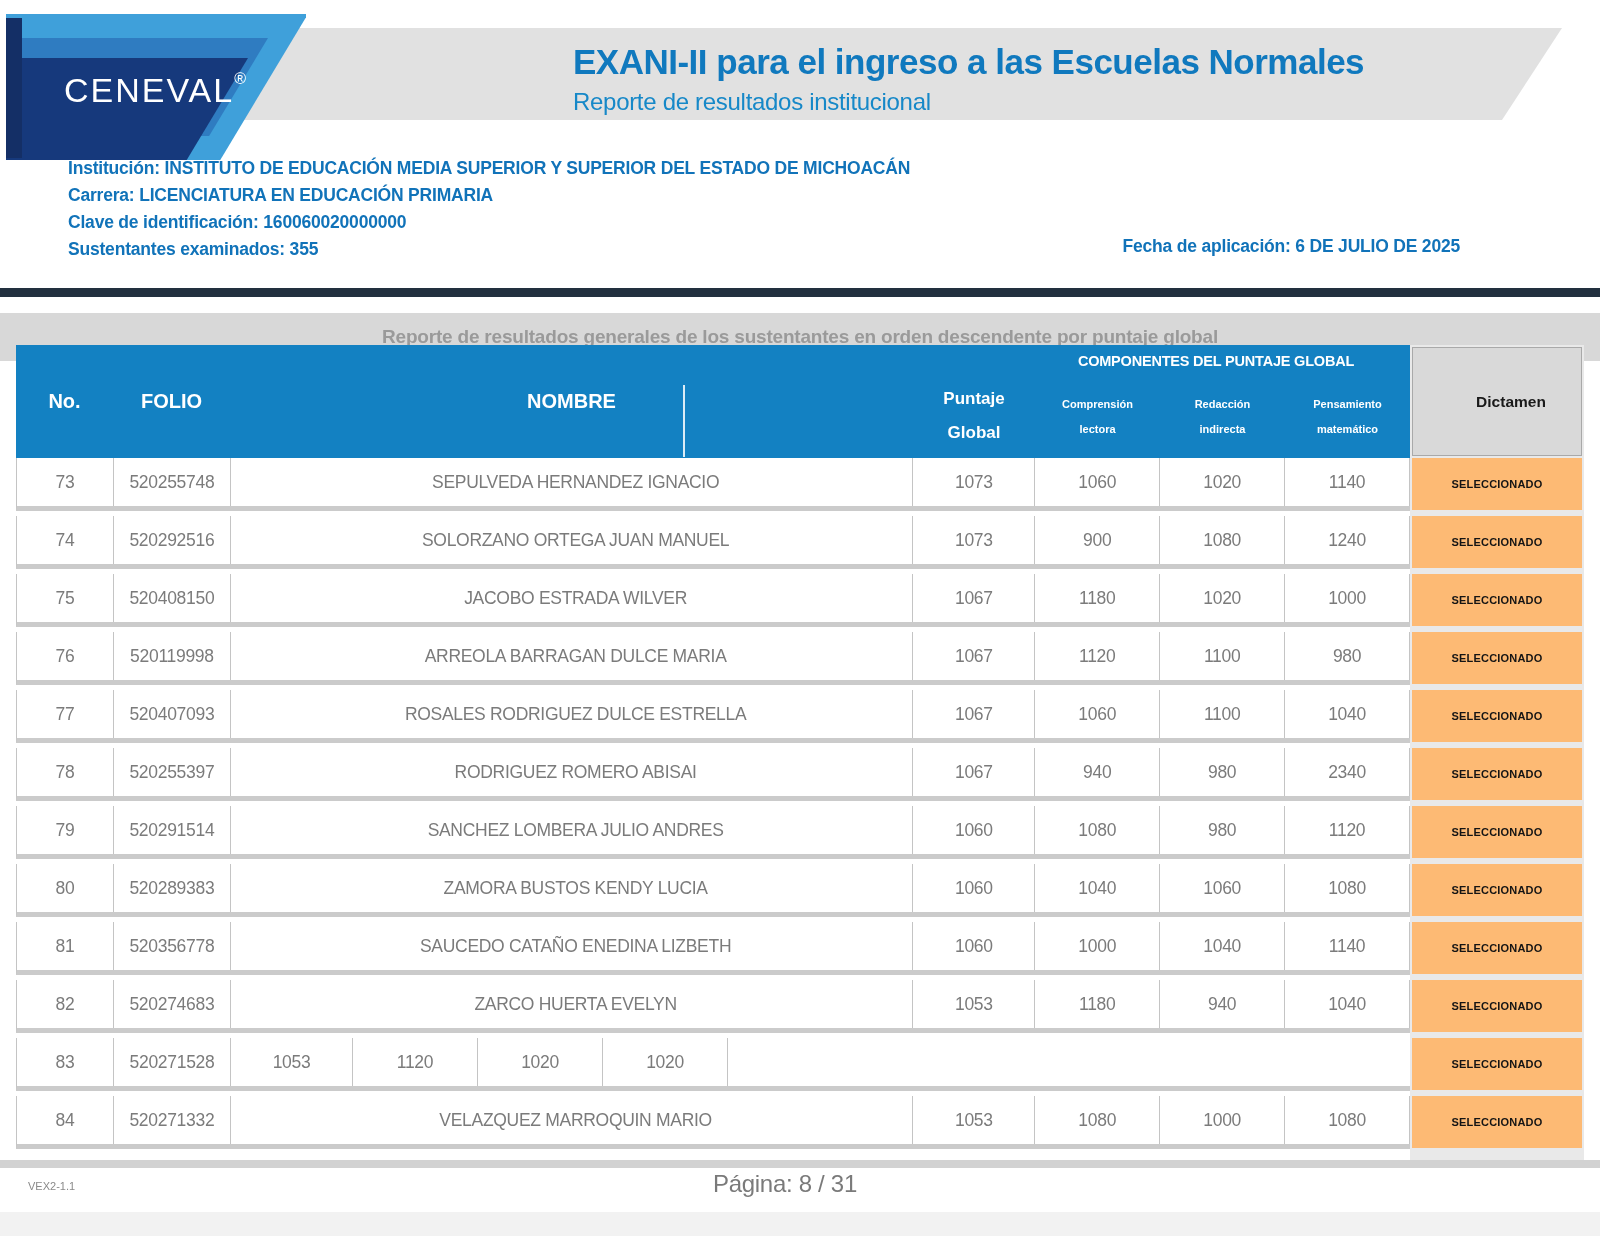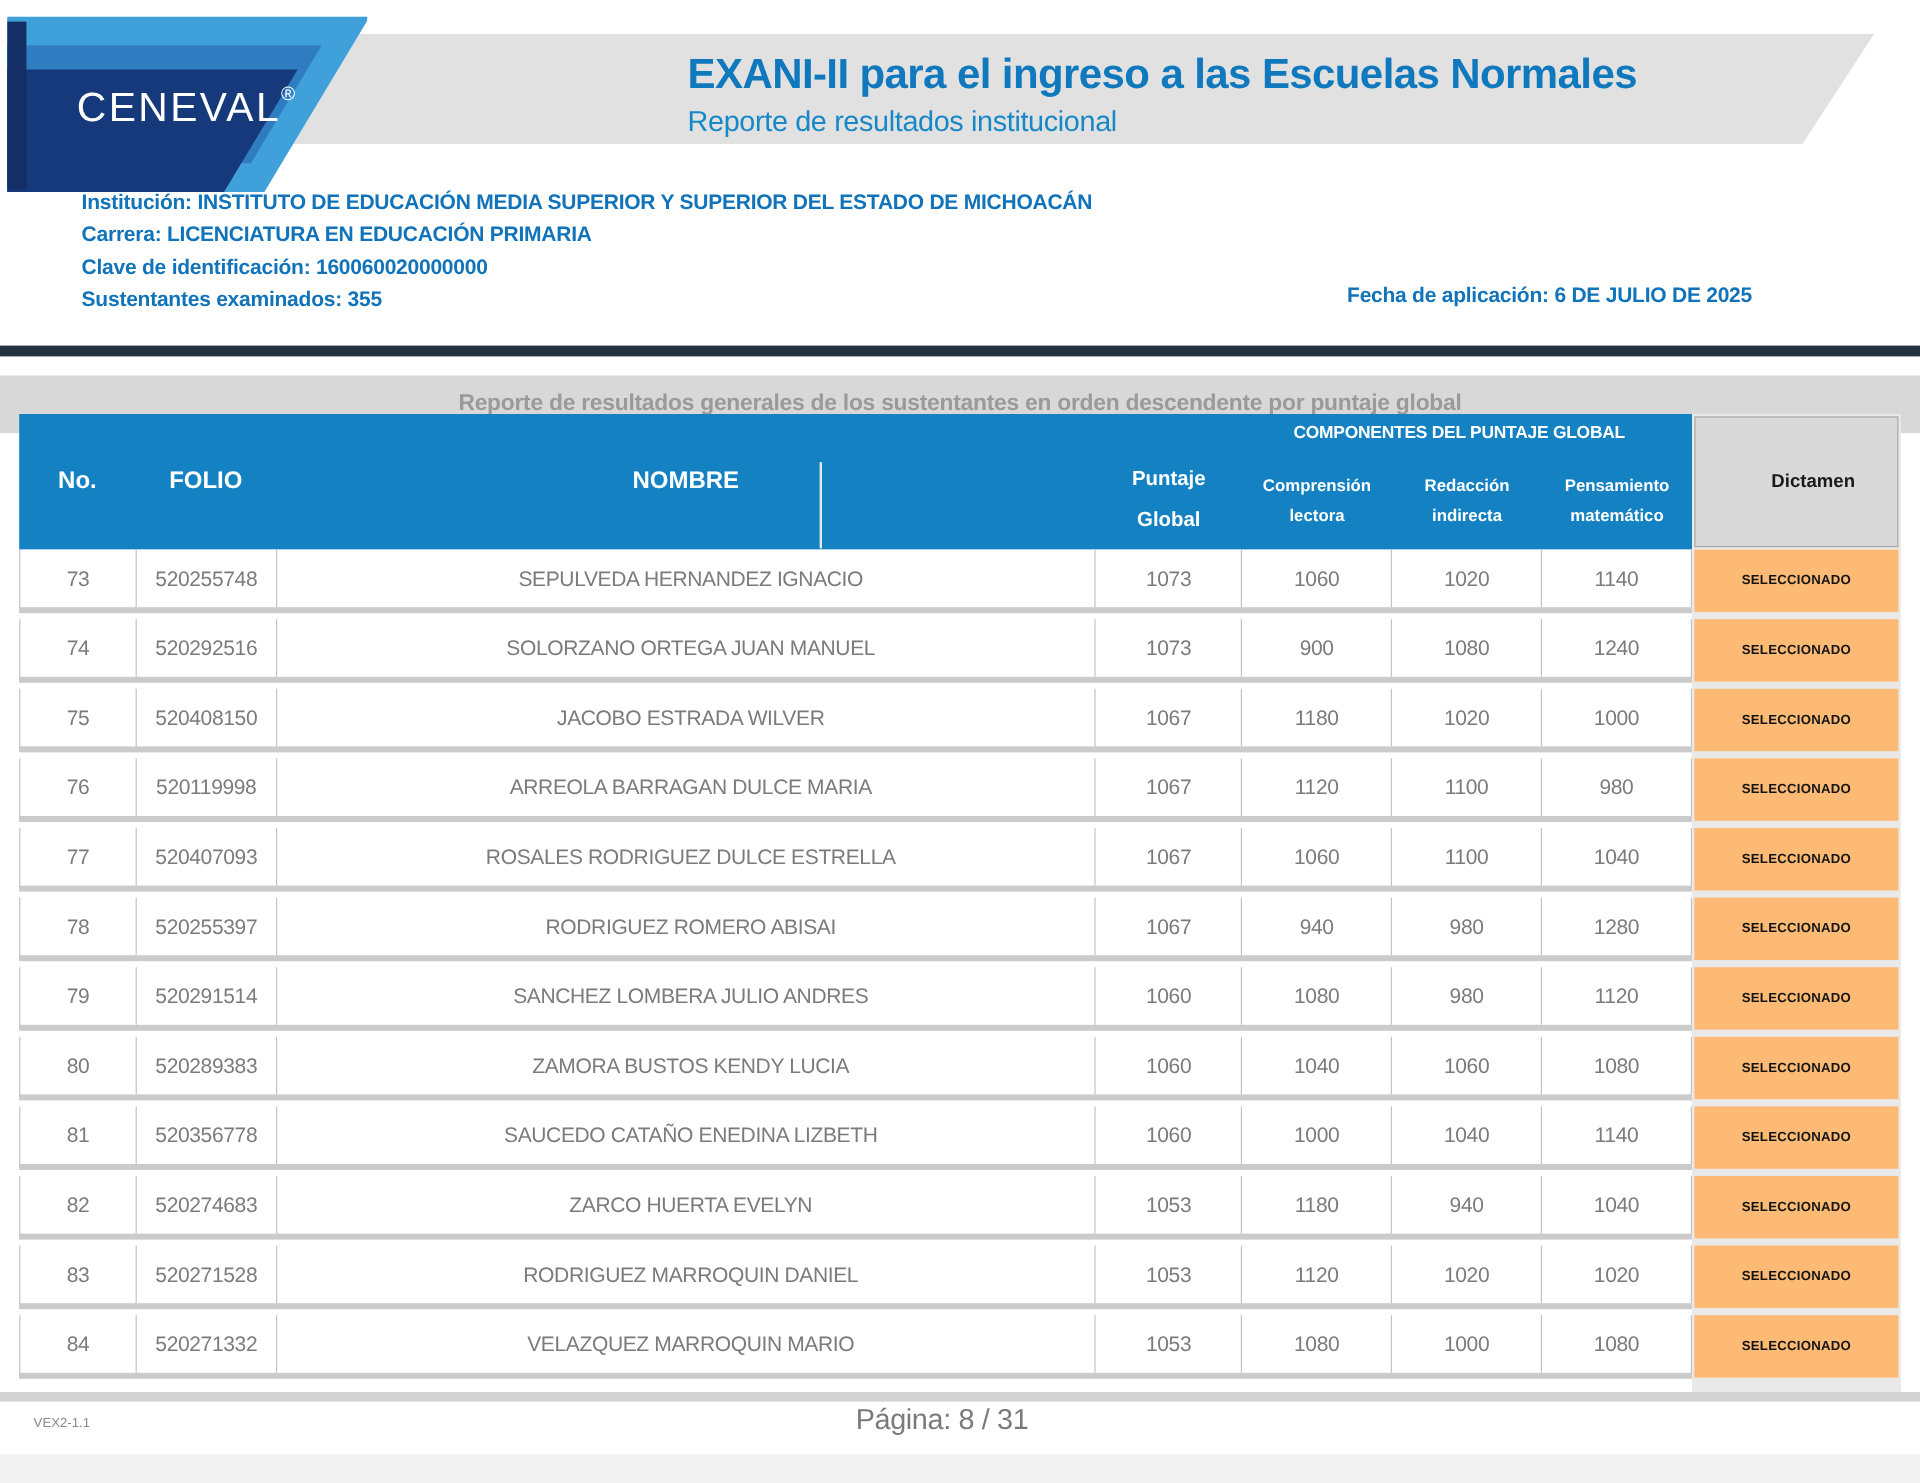--- a/index.html
+++ b/index.html
@@ -58,21 +58,21 @@
 
   .thead {
     position:absolute; left:16px; top:345px; width:1394px; height:113px;
     background:#1381C2; color:#fff; display:flex;
   }
   .thead .hc { display:flex; flex-direction:column; align-items:center; justify-content:center; text-align:center; }
   .hc-no     { width:var(--w-no);     font-size:20px; font-weight:bold; }
   .hc-folio  { width:var(--w-folio);  font-size:20px; font-weight:bold; }
   .hc-nombre { width:var(--w-nombre); font-size:20px; font-weight:bold; }
   .hc-pg     { width:var(--w-pg); font-size:17px; font-weight:bold; padding-top:28px; line-height:34px; }
-  .hc-sm     { font-size:14px; font-weight:bold; padding-top:30px; line-height:25px; }
+  .hc-sm     { font-size:11px; font-weight:bold; padding-top:30px; line-height:25px; }
   .hc-cl { width:var(--w-cl); } .hc-ri { width:var(--w-ri); } .hc-pm { width:var(--w-pm); }
   .components-label {
     position:absolute; right:4px; top:8px; width:380px; text-align:center;
     font-size:14.5px; font-weight:bold; color:#fff; letter-spacing:-0.2px;
   }
   .head-divider { position:absolute; left:667px; top:40px; width:2px; height:72px; background:#ffffff; opacity:.85; }
 
   .dict-col-bg { position:absolute; left:1410px; top:345px; width:174px; height:822px; background:#E9E9E9; }
   .dict-head {
     position:absolute; left:1412px; top:347px; width:170px; height:109px;
@@ -227,21 +227,21 @@
         <div class="trow-dict">SELECCIONADO</div>
       </div>
       <div class="trow">
         <div class="trow-main">
           <div class="cell c-no">78</div>
           <div class="cell c-folio">520255397</div>
           <div class="cell c-nombre">RODRIGUEZ ROMERO ABISAI</div>
           <div class="cell c-pg">1067</div>
           <div class="cell c-cl">940</div>
           <div class="cell c-ri">980</div>
-          <div class="cell c-pm">1280</div>
+          <div class="cell c-pm">2340</div>
         </div>
         <div class="trow-dict">SELECCIONADO</div>
       </div>
       <div class="trow">
         <div class="trow-main">
           <div class="cell c-no">79</div>
           <div class="cell c-folio">520291514</div>
           <div class="cell c-nombre">SANCHEZ LOMBERA JULIO ANDRES</div>
           <div class="cell c-pg">1060</div>
           <div class="cell c-cl">1080</div>
@@ -283,21 +283,20 @@
           <div class="cell c-cl">1180</div>
           <div class="cell c-ri">940</div>
           <div class="cell c-pm">1040</div>
         </div>
         <div class="trow-dict">SELECCIONADO</div>
       </div>
       <div class="trow">
         <div class="trow-main">
           <div class="cell c-no">83</div>
           <div class="cell c-folio">520271528</div>
-          <div class="cell c-nombre">RODRIGUEZ MARROQUIN DANIEL</div>
           <div class="cell c-pg">1053</div>
           <div class="cell c-cl">1120</div>
           <div class="cell c-ri">1020</div>
           <div class="cell c-pm">1020</div>
         </div>
         <div class="trow-dict">SELECCIONADO</div>
       </div>
       <div class="trow">
         <div class="trow-main">
           <div class="cell c-no">84</div>

